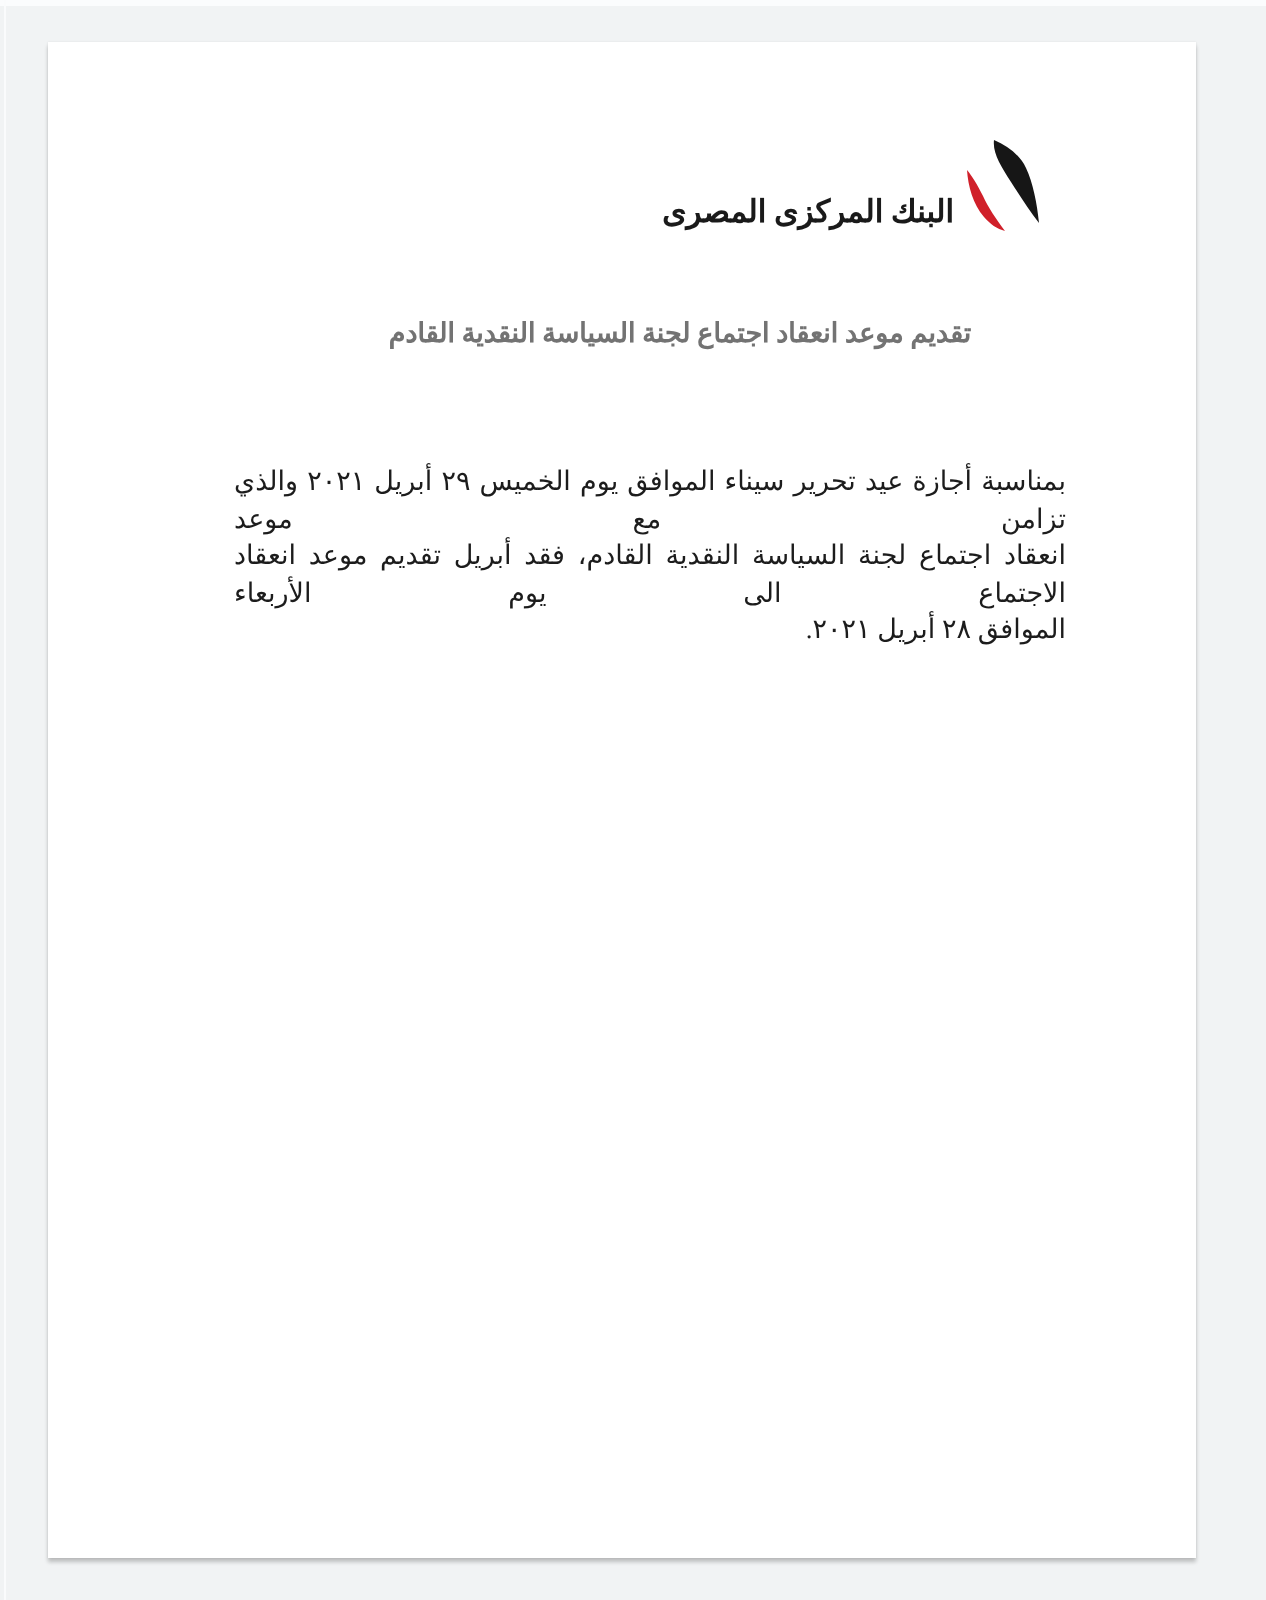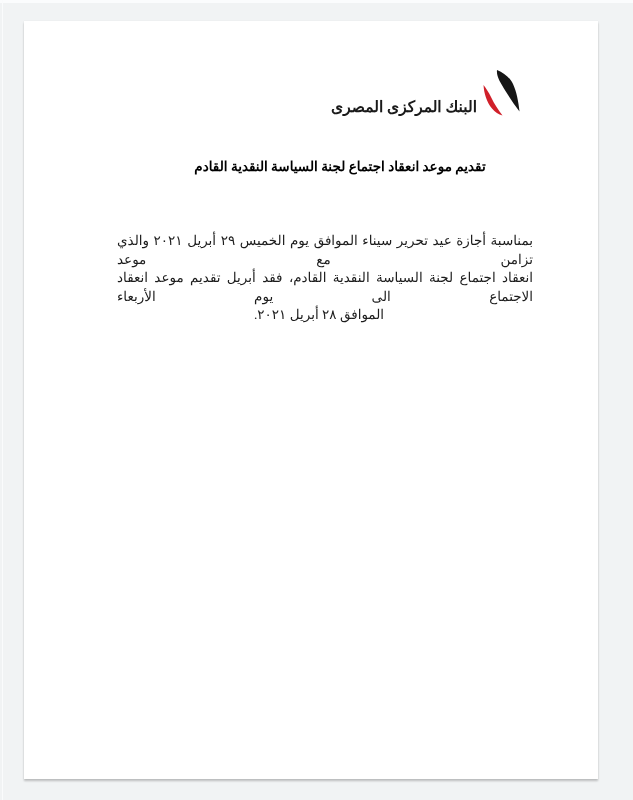--- a/index.html
+++ b/index.html
@@ -61,40 +61,40 @@
   .doc-title {
     position: absolute;
     top: 136px;
     left: 81px;
     right: 65px;
     padding-left: 42px;
     direction: rtl;
     text-align: center;
     font-size: 13.5px;
     font-weight: bold;
-    color: #000000;
+    color: #737373;
     line-height: 20px;
   }
   .doc-body {
     position: absolute;
     top: 211px;
     left: 81px;
     right: 65px;
     direction: rtl;
     font-size: 13.5px;
     color: #1c1c1c;
     line-height: 18.5px;
   }
   .doc-body .line-justified {
     text-align: justify;
     text-align-last: justify;
     margin-left: 12px;
   }
   .doc-body .line-last {
-    text-align: center;
+    text-align: right;
   }
 </style>
 </head>
 <body style="background: rgb(241, 243, 244);">
 
 <div class="canvas-edge-top"></div>
 <div class="canvas-edge-left"></div>
 
 <div class="page">
 

